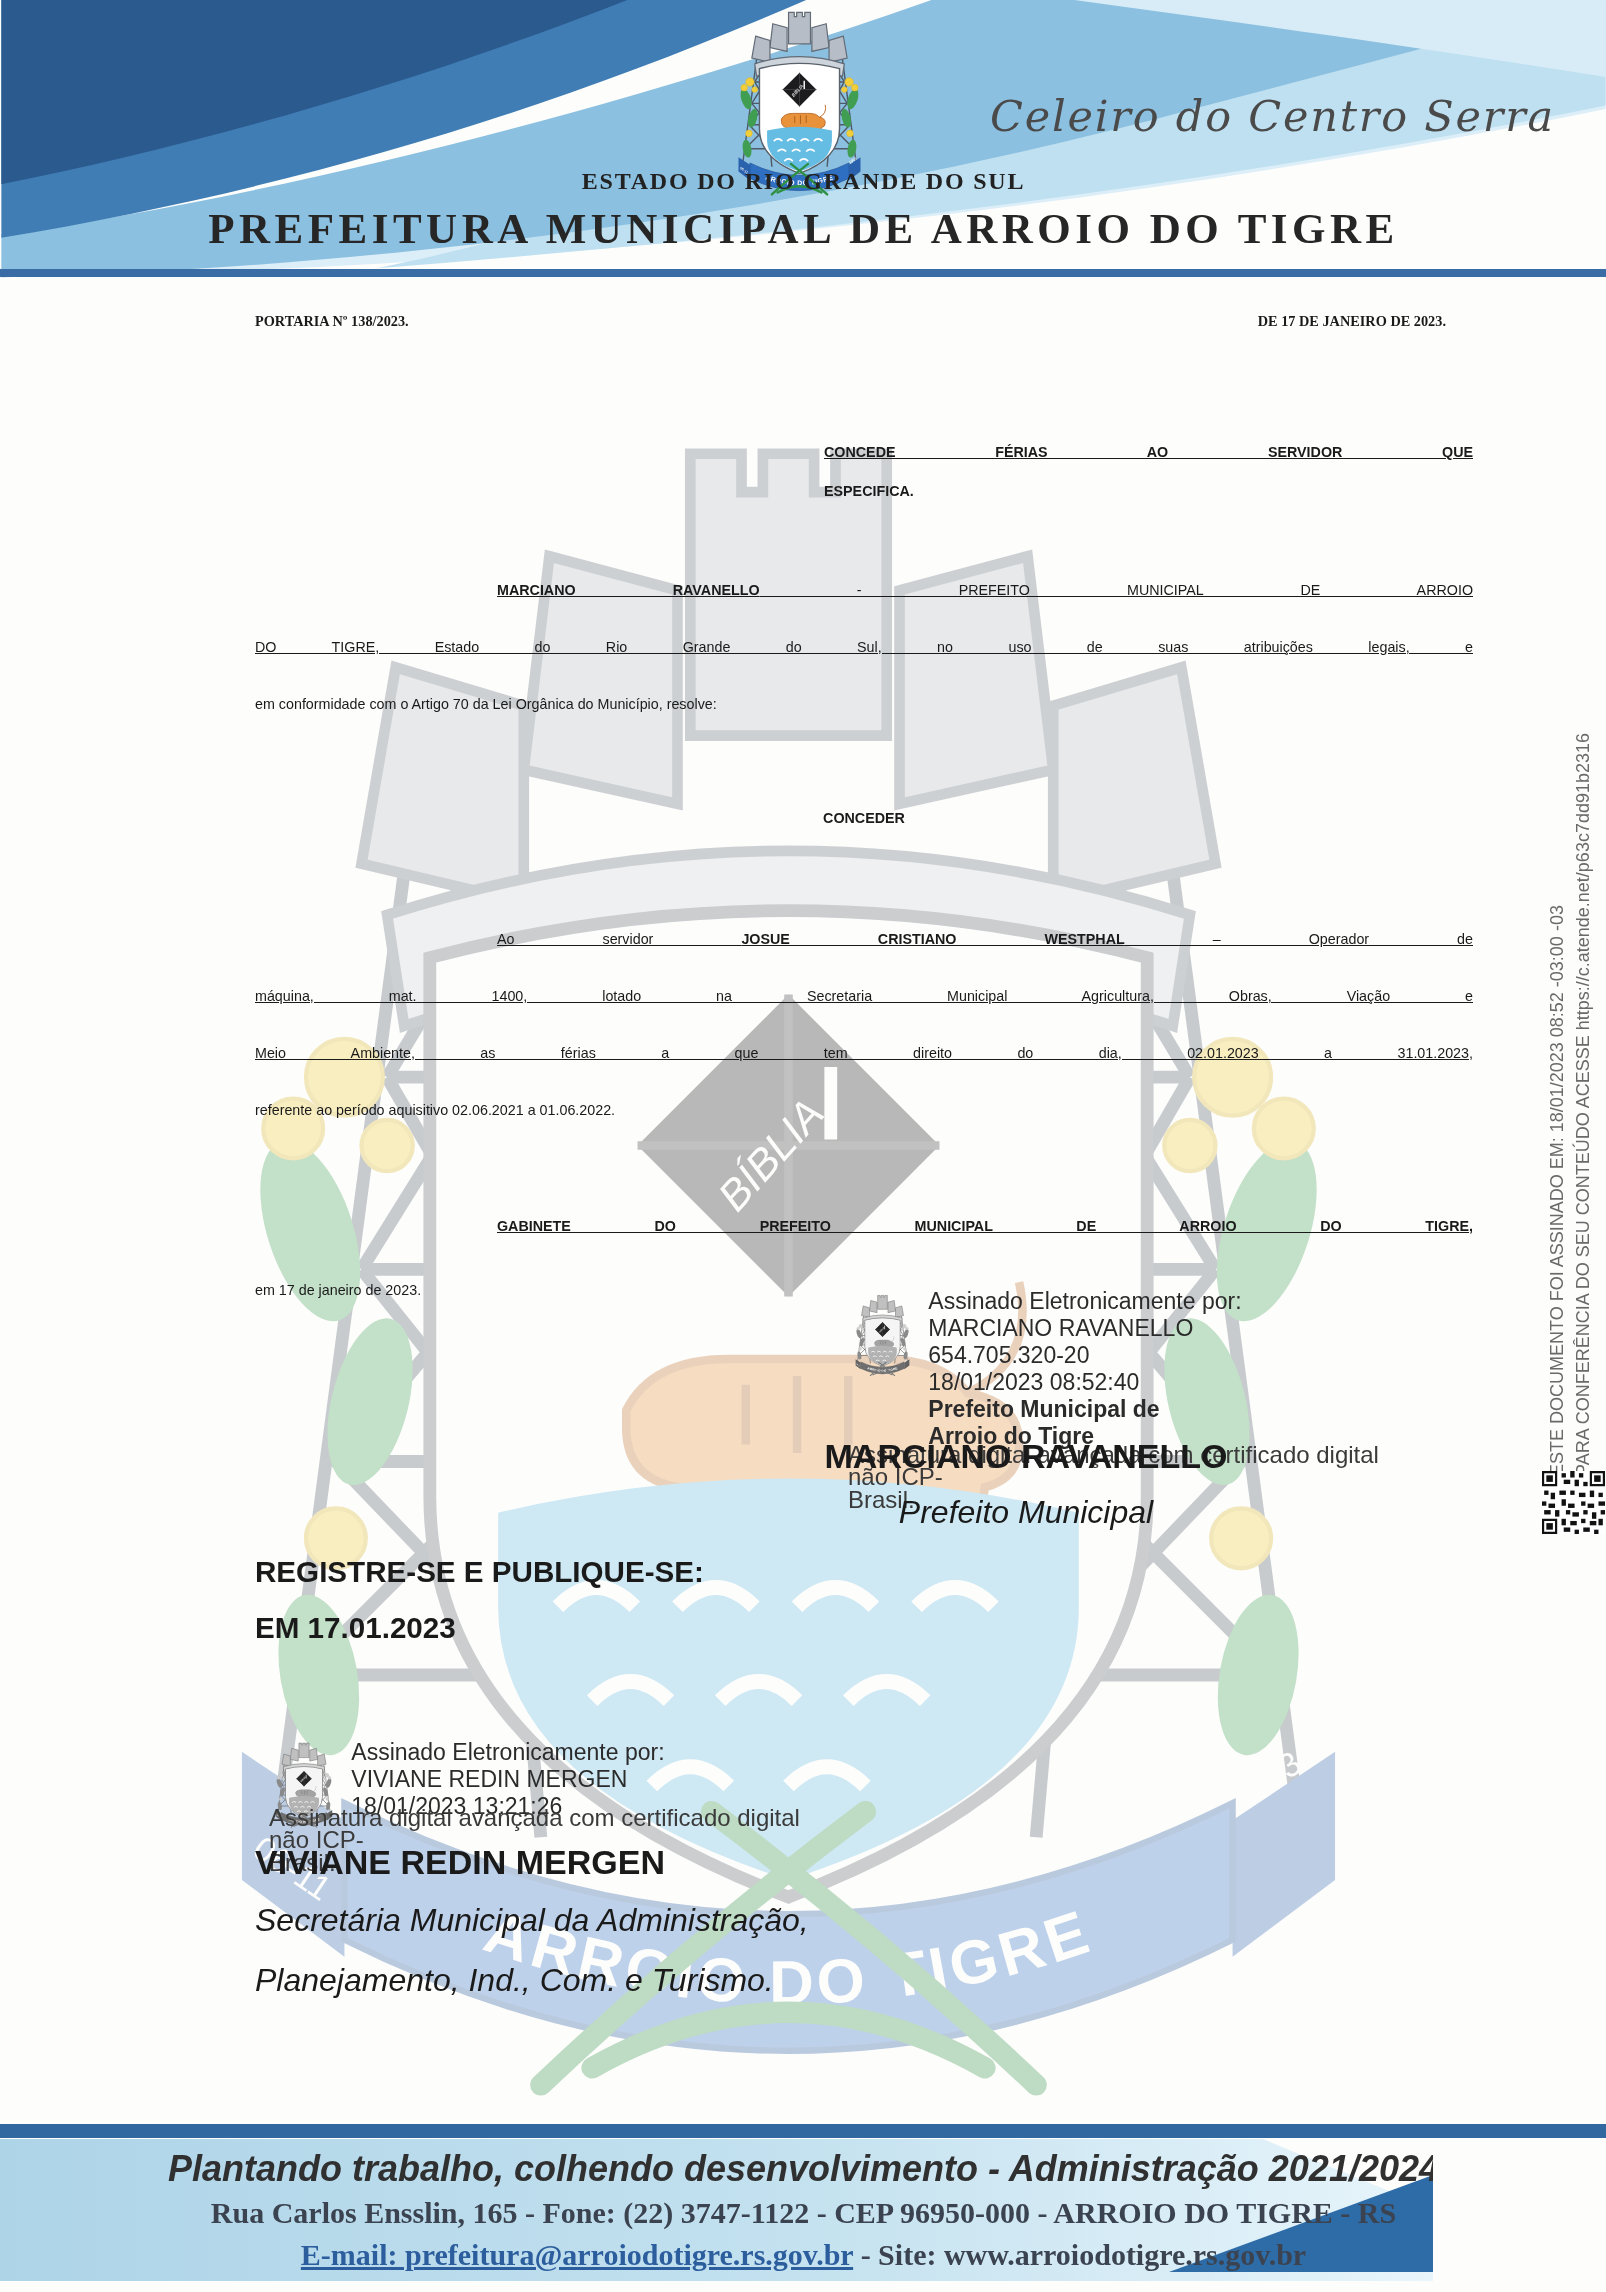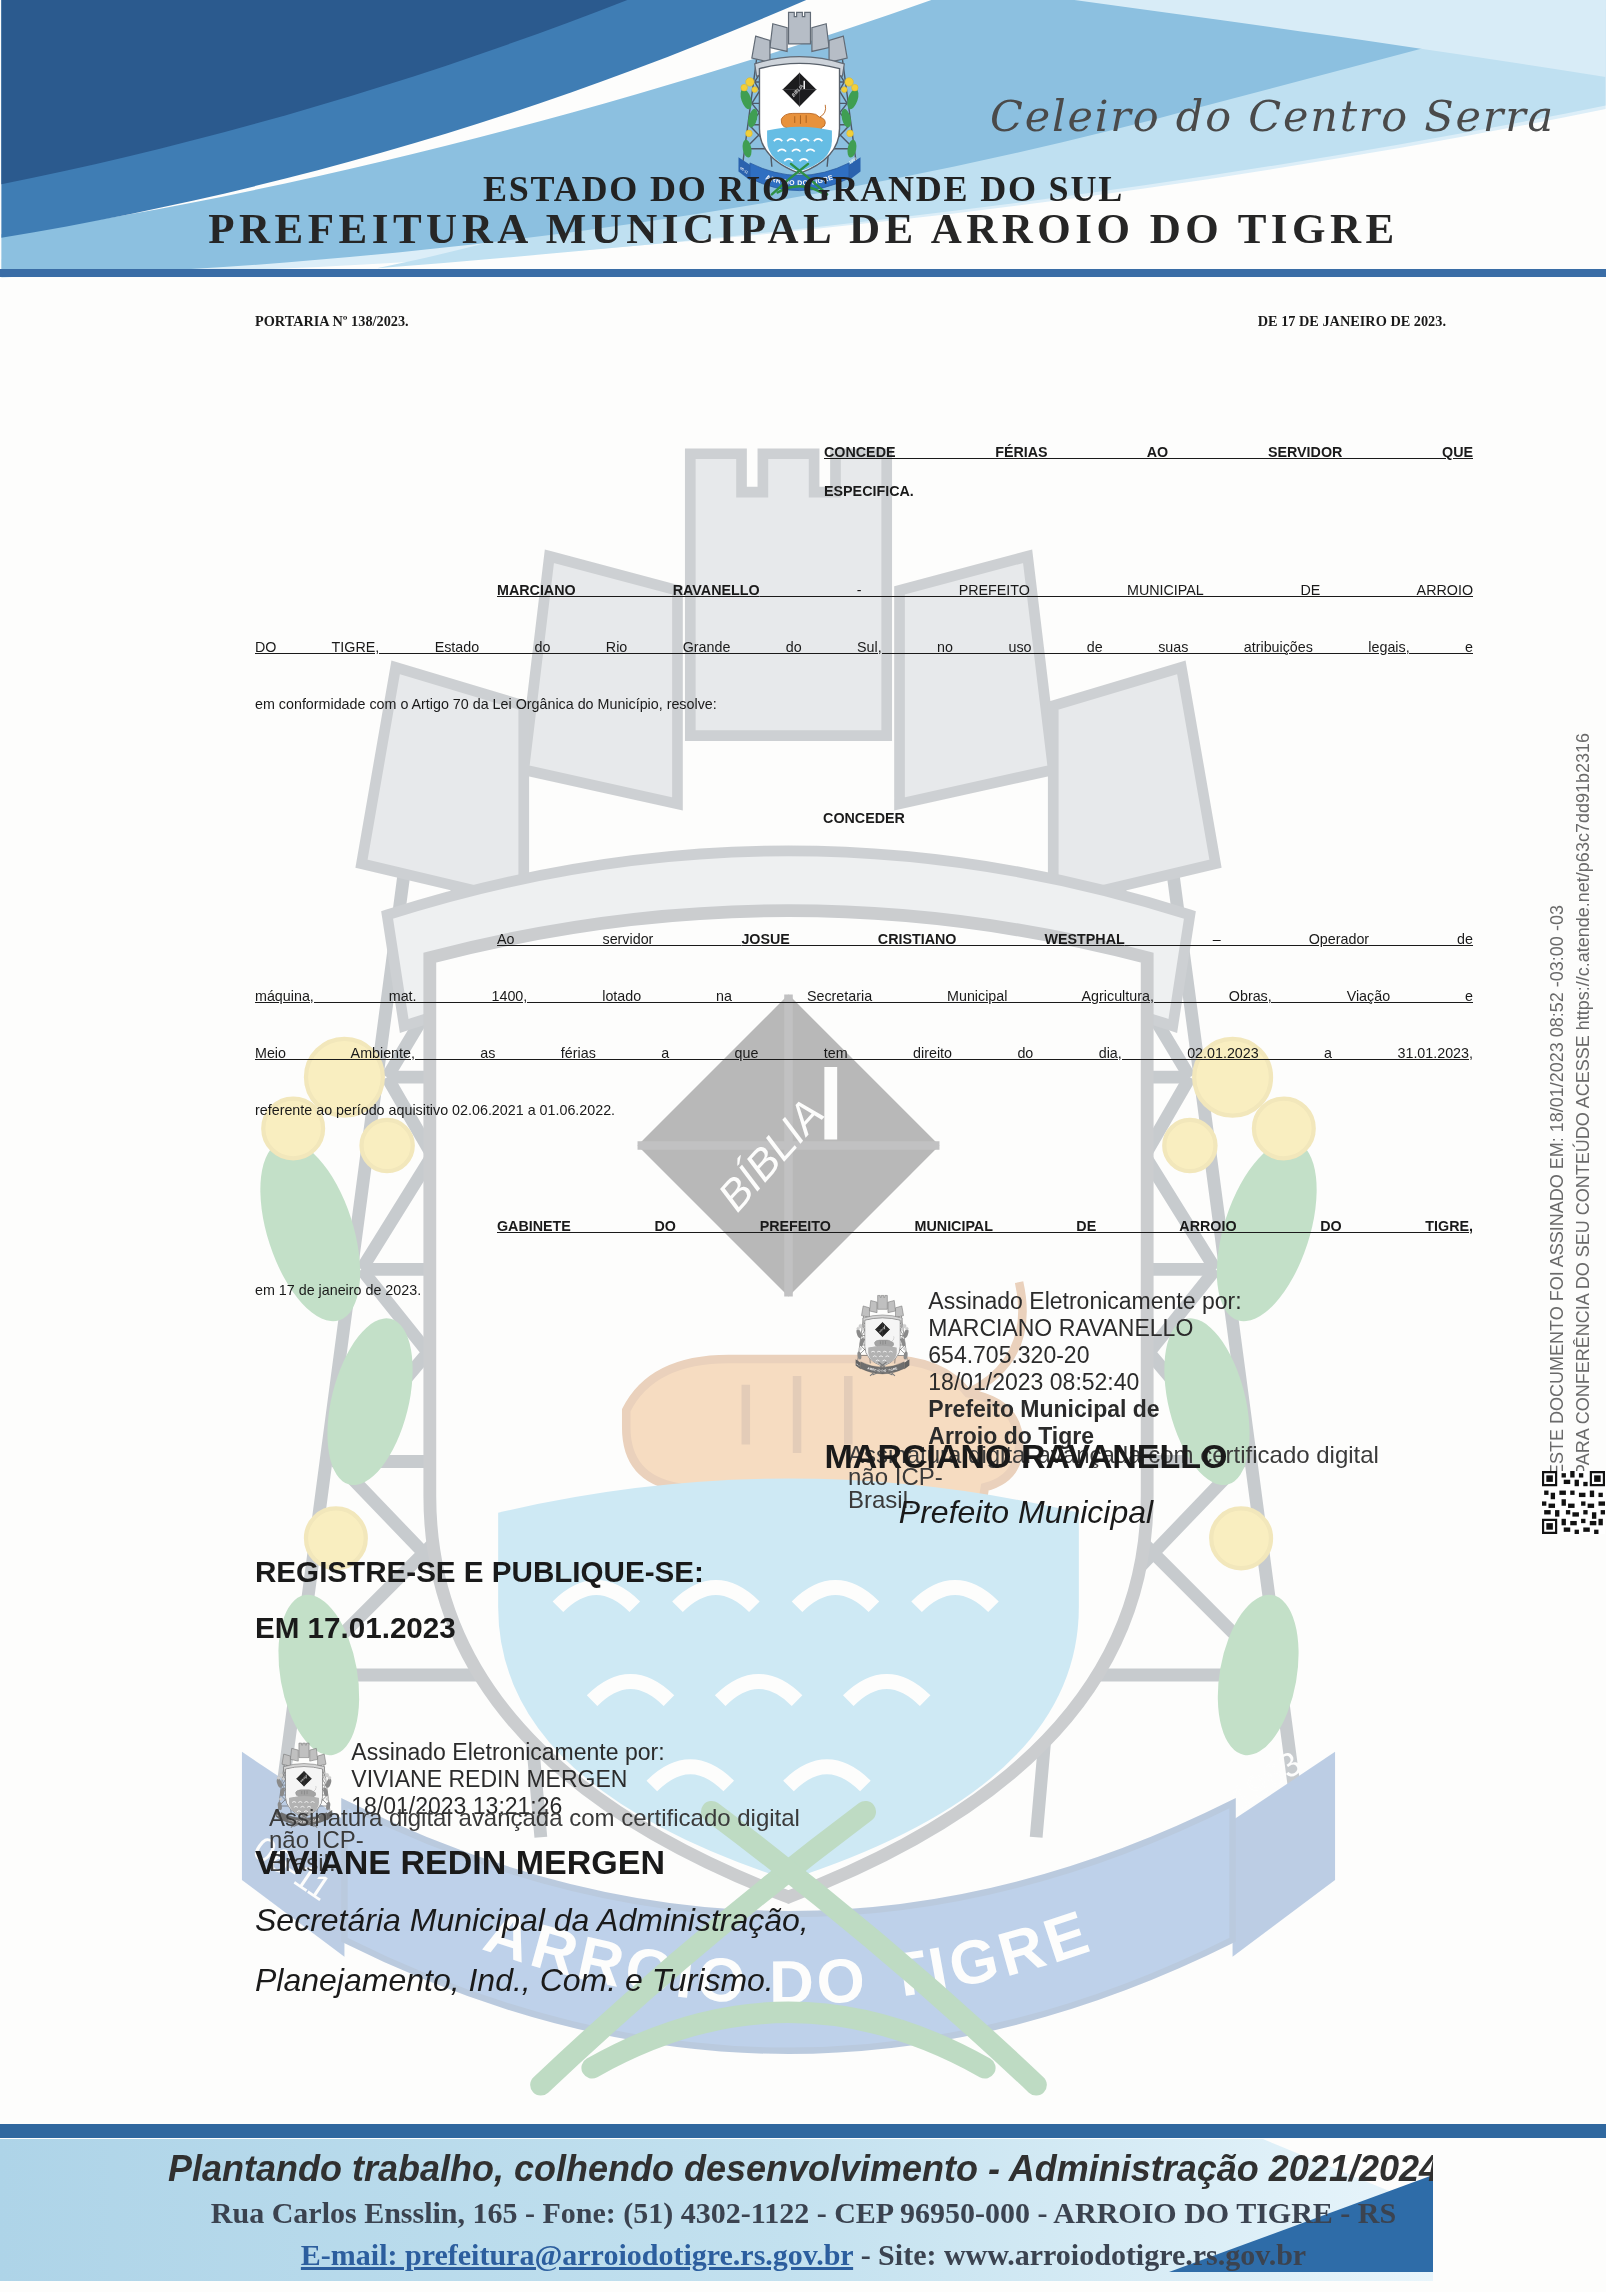--- a/index.html
+++ b/index.html
@@ -6,21 +6,21 @@
   .page{position:relative;width:1607px;height:2293px;background:#fdfdfc;overflow:hidden;
         font-family:"Liberation Sans",sans-serif;color:#1a1a1a;}
   
   .hdr{position:absolute;top:0;left:0;width:1607px;height:279px;}
   .hdr svg.waves{position:absolute;top:0;left:0;}
   .crest-box{position:absolute;left:728px;top:5.4px;width:143px;height:192px;}
   .crest-box svg{width:100%;height:100%;}
   .motto{position:absolute;top:91px;right:52px;font-family:"DejaVu Serif",serif;
          font-style:italic;font-size:43px;letter-spacing:1.8px;color:#4a4a4a;}
   .state-line{position:absolute;top:168px;left:0;width:1607px;text-align:center;
-              font-family:"Liberation Serif",serif;font-weight:bold;font-size:36px;
+              font-family:"Liberation Serif",serif;font-weight:bold;font-size:24px;
               letter-spacing:1.8px;color:#222;}
   .title-line{position:absolute;top:204px;left:0;width:1607px;text-align:center;
               font-family:"Liberation Serif",serif;font-weight:bold;font-size:43px;
               letter-spacing:4.5px;color:#262626;}
   .divider{position:absolute;top:269px;left:0;width:1607px;height:8px;background:#3a6da6;}
   
   .watermark{position:absolute;left:148px;top:394px;width:1281px;height:1708px;opacity:.3;z-index:0;}
   .watermark svg{width:100%;height:100%;}
   .row-head{position:absolute;top:313px;left:255px;width:1218px;height:57px;font-weight:bold;font-family:Liberation Serif, serif;}
   .row-head .num{position:absolute;left:0;top:0;}
@@ -296,18 +296,18 @@
         <rect x="19" y="26" width="3" height="2"></rect>
         <rect x="24" y="27" width="2" height="2"></rect>
     </g>
   </svg>
 
   <div class="footer-bar"></div>
   <div class="footer-band">
     <div class="footer-wedge"></div>
     <div class="footer-tri"></div>
     <div class="slogan">Plantando trabalho, colhendo desenvolvimento - Administração 2021/2024</div>
-    <div class="address">Rua Carlos Ensslin, 165 - Fone: (51) 4302-1122 - CEP 96950-000 - ARROIO DO TIGRE - RS</div>
+    <div class="address">Rua Carlos Ensslin, 165 - Fone: (22) 3747-1122 - CEP 96950-000 - ARROIO DO TIGRE - RS</div>
     <div class="email-line"><span class="email-link">E-mail: prefeitura@arroiodotigre.rs.gov.br</span><span> - Site: www.arroiodotigre.rs.gov.br</span></div>
   </div>
 
 </div>
 
 
 </body></html>

